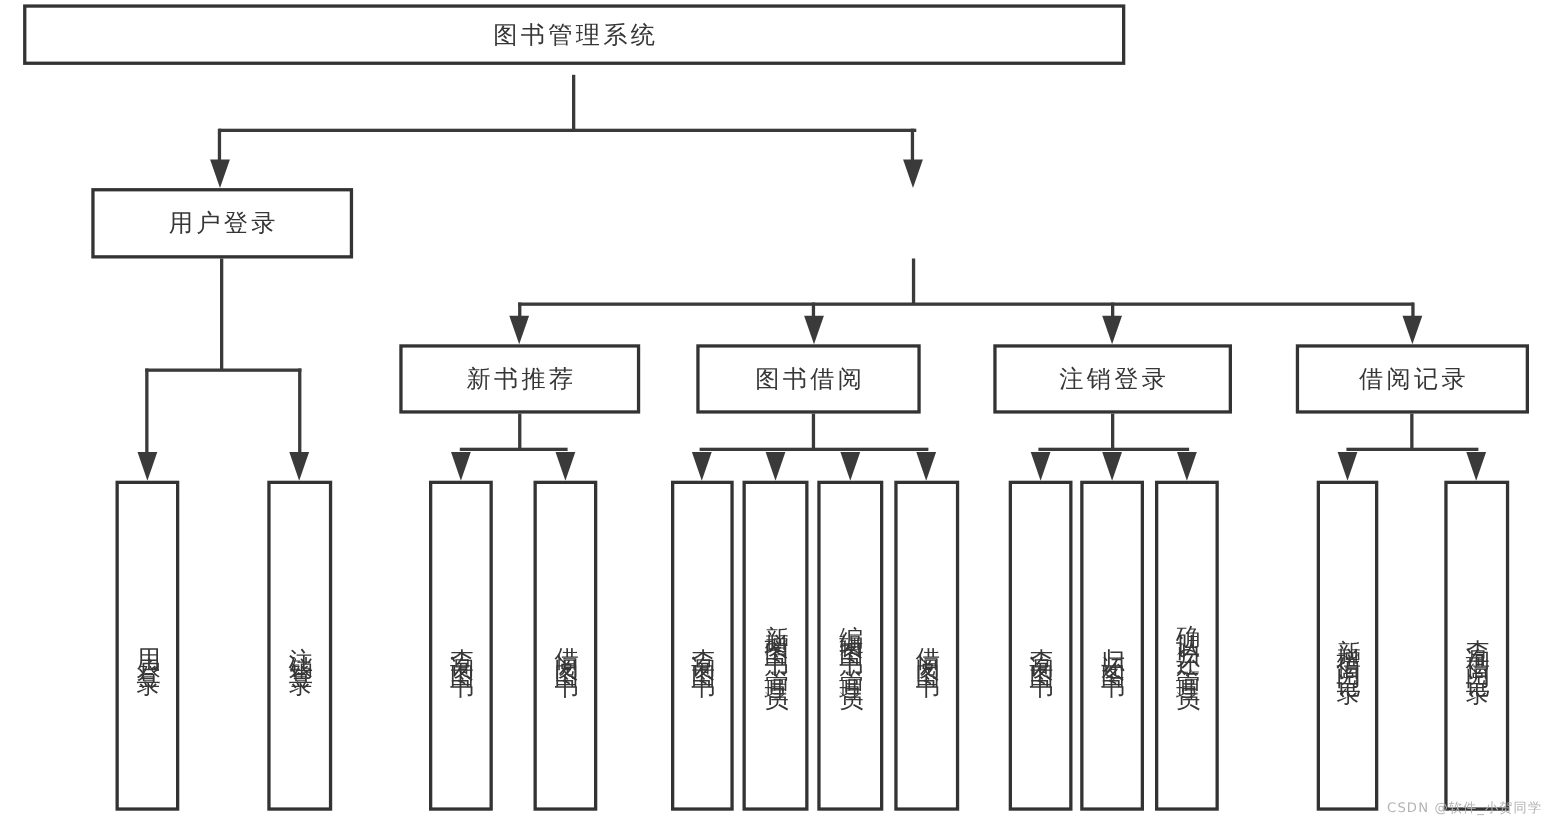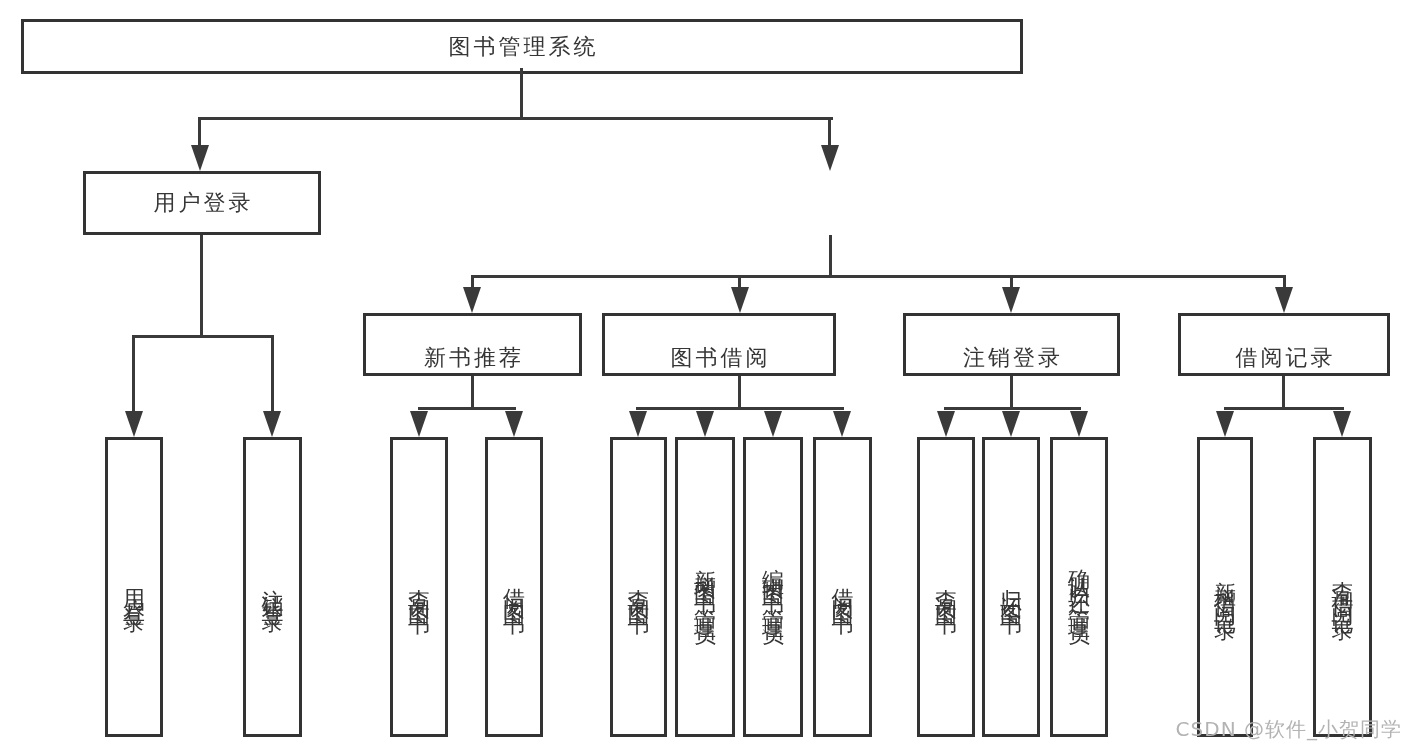--- a/index.html
+++ b/index.html
@@ -14,44 +14,44 @@
     position:absolute; border:3px solid #333333; background:#ffffff;
     display:flex; align-items:center; justify-content:center;
     color:#363636;
   }
   .h-label { font-size:22px; letter-spacing:3px; text-indent:3px; white-space:nowrap; }
   .v-label {
     writing-mode:vertical-rl; text-orientation:mixed;
     font-size:22px; letter-spacing:8px; line-height:1;
   }
   .l2  { top:171px; height:64px; }
-  .l3  { top:313px; height:63px;align-items:flex-end; }
+  .l3  { top:313px; height:63px; }
   .leaf{ top:437px; height:300px; }
 
   .line { position:absolute; background:#3a3a3a; }
   .line.h { height:3px; }
   .line.v { width:3px; }
 
   .arrow {
     position:absolute; width:0; height:0;
     border-left:9px solid transparent; border-right:9px solid transparent;
     border-top:26px solid #3a3a3a;
   }
 
   .watermark {
     position:absolute; right:3px; bottom:4px; z-index:10;
-    font-size:20px; color:#b3b3b3; letter-spacing:1px; white-space:nowrap;
+    font-size:12px; color:#b3b3b3; letter-spacing:1px; white-space:nowrap;
   }
 </style>
 </head>
 <body>
 
 <div class="stage">
 
-  <div class="node" style="left:21px; top:19px; width:1002px; height:55px">
+  <div class="node" style="left:21px; top:4px; width:1002px; height:55px">
     <span class="h-label">图书管理系统</span>
   </div>
 
   <div class="line v" style="left:520px; top:68px;  height:51px"></div>
   <div class="line h" style="left:199px; top:117px; width:634px"></div>
   <div class="line v" style="left:198px; top:117px; height:31px"></div>
   <div class="line v" style="left:828px; top:117px; height:31px"></div>
   <div class="arrow" style="left:191px; top:145px"></div>
   <div class="arrow" style="left:821px; top:145px"></div>
 
@@ -73,21 +73,21 @@
   <div class="line v" style="left:1010px; top:275px; height:15px"></div>
   <div class="line v" style="left:1283px; top:275px; height:15px"></div>
   <div class="arrow" style="left:463px;  top:287px"></div>
   <div class="arrow" style="left:731px;  top:287px"></div>
   <div class="arrow" style="left:1002px; top:287px"></div>
   <div class="arrow" style="left:1275px; top:287px"></div>
 
   <div class="node l3" style="left:363px; width:219px">
     <span class="h-label">新书推荐</span>
   </div>
-  <div class="node l3" style="left:602px; width:234px">
+  <div class="node l3" style="left:633px; width:204px">
     <span class="h-label">图书借阅</span>
   </div>
   <div class="node l3" style="left:903px; width:217px">
     <span class="h-label">注销登录</span>
   </div>
   <div class="node l3" style="left:1178px; width:212px">
     <span class="h-label">借阅记录</span>
   </div>
 
   <div class="line v" style="left:471px; top:376px; height:33px"></div>

